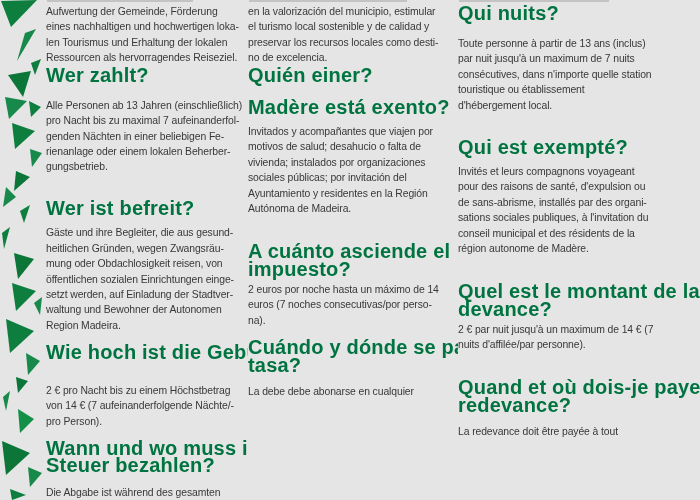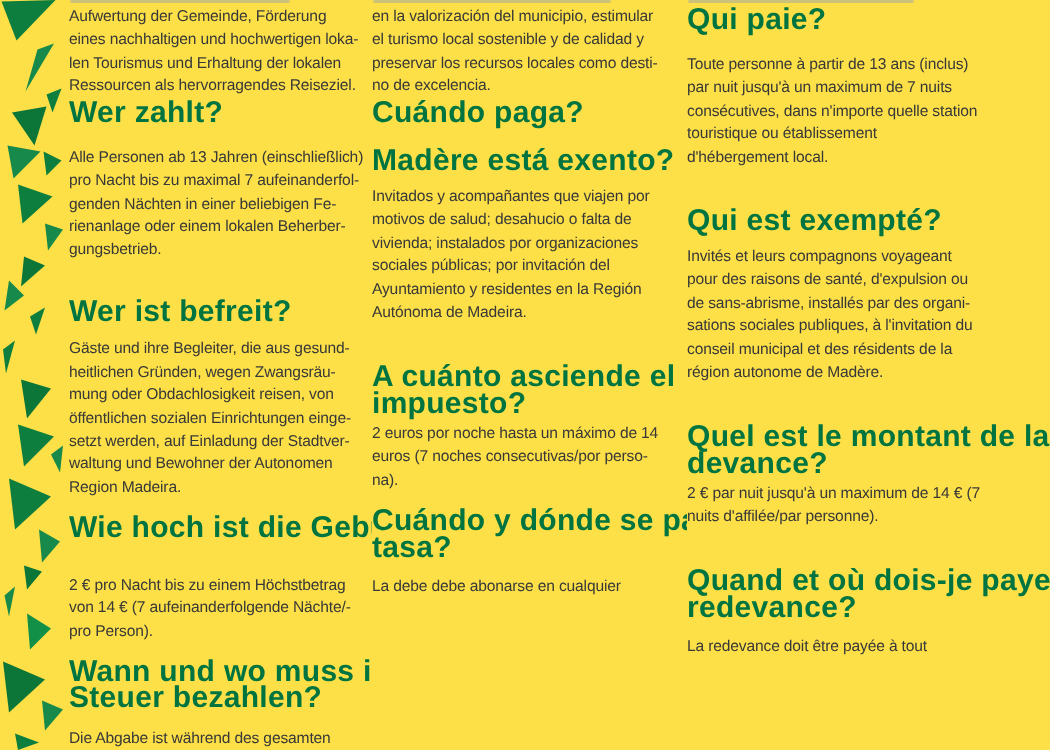--- a/index.html
+++ b/index.html
@@ -1,21 +1,21 @@
 <!DOCTYPE html>
 <html><head>
 <meta charset="utf-8">
 <style>
   html,body{margin:0;padding:0;}
   body{
     width:700px;height:500px;overflow:hidden;background:#ffffff;
     font-family:"Liberation Sans","DejaVu Sans",sans-serif;
     -webkit-font-smoothing:antialiased;
   }
-  .page{position:relative;width:700px;height:500px;background:#fde047;}
+  .page{position:relative;width:700px;height:500px;background:#e5e5e5;}
 
   
   .confetti{position:absolute;left:0;top:0;width:42px;height:500px;}
 
   
   .frag{position:absolute;top:0;height:2px;background:#a8a8a8;opacity:.55;}
   .frag.f1{left:47px;width:146px;}
   .frag.f2{left:249px;width:158px;}
   .frag.f3{left:459px;width:150px;}
 
@@ -110,40 +110,40 @@
       <h2 class="q r-q4">Wann und wo muss ich die
 Steuer bezahlen?</h2>
       <p class="a r-a4">Die Abgabe ist während des gesamten</p>
     </div>
 
     <div class="col">
       <p class="intro r-intro">en la valorización del municipio, estimular
 el turismo local sostenible y de calidad y
 preservar los recursos locales como desti-
 no de excelencia.</p>
-      <h2 class="q r-q1">Cuándo paga?</h2>
+      <h2 class="q r-q1">Quién einer?</h2>
       <h2 class="q r-q2">Madère está exento?</h2>
       <p class="a r-a2">Invitados y acompañantes que viajen por
 motivos de salud; desahucio o falta de
 vivienda; instalados por organizaciones
 sociales públicas; por invitación del
 Ayuntamiento y residentes en la Región
 Autónoma de Madeira.</p>
       <h2 class="q r-q3">A cuánto asciende el
 impuesto?</h2>
       <p class="a r-a3">2 euros por noche hasta un máximo de 14
 euros (7 noches consecutivas/por perso-
 na).</p>
       <h2 class="q r-q4">Cuándo y dónde se paga la
 tasa?</h2>
       <p class="a r-a4">La debe debe abonarse en cualquier</p>
     </div>
 
     <div class="col">
-      <h2 class="q r-q1">Qui paie?</h2>
+      <h2 class="q r-q1">Qui nuits?</h2>
       <p class="a r-a1">Toute personne à partir de 13 ans (inclus)
 par nuit jusqu'à un maximum de 7 nuits
 consécutives, dans n'importe quelle station
 touristique ou établissement
 d'hébergement local.</p>
       <h2 class="q r-q2">Qui est exempté?</h2>
       <p class="a r-a2">Invités et leurs compagnons voyageant
 pour des raisons de santé, d'expulsion ou
 de sans-abrisme, installés par des organi-
 sations sociales publiques, à l'invitation du

